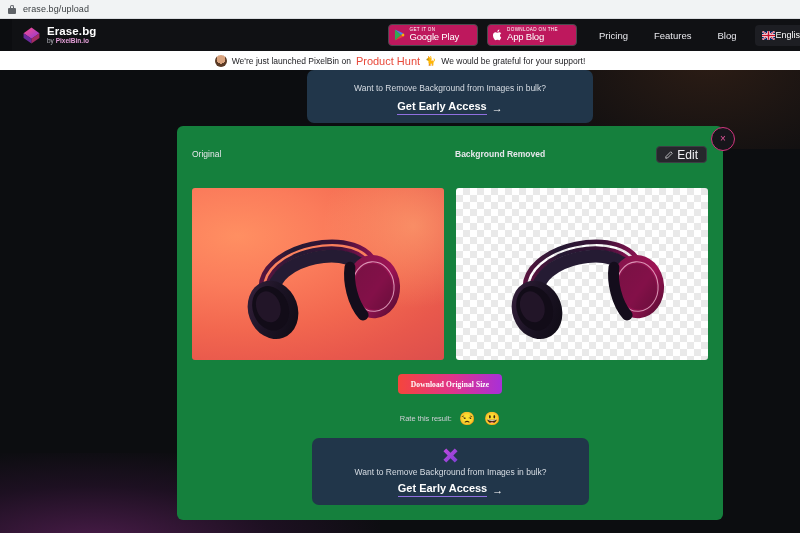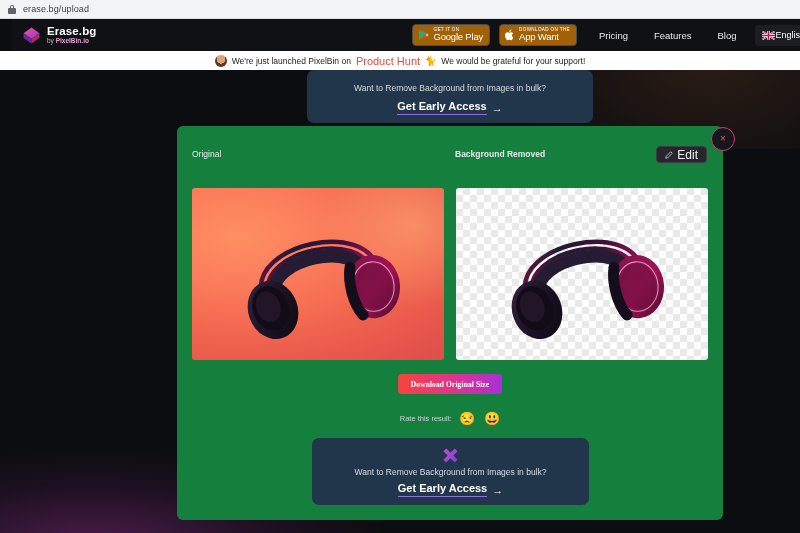--- a/index.html
+++ b/index.html
@@ -74,23 +74,23 @@
   .brand-sub {
     font-size: 6.5px; color: #b9b9c2; display: block; margin-top: 1px;
   }
   .brand-sub b { color: #e4a0d8; font-weight: 700; }
 
   .header-right {
     margin-left: auto; display: flex; align-items: center; gap: 0;
     height: 32px;
   }
   .store-badge {
-    height: 22px; background: #a16207; border: 1px solid #4a4a4e;
+    height: 22px; background: #be185d; border: 1px solid #4a4a4e;
     border-radius: 4px; display: flex; align-items: center;
-    padding: 0 6px 0 5px; gap: 4px; margin-right: 9px;
+    padding: 0 18px 0 5px; gap: 4px; margin-right: 9px;
   }
   .store-badge .badge-txt { line-height: 1.05; }
   .store-badge .badge-top {
     display: block; font-size: 4.6px; color: #fff; letter-spacing: .35px;
     text-transform: uppercase;
   }
   .store-badge .badge-bot {
     display: block; font-size: 9.5px; color: #fff; font-weight: 500; letter-spacing: -.2px;
   }
   .nav-link {
@@ -294,21 +294,21 @@
         </span>
       </div>
 
       <div class="store-badge">
         <svg width="10" height="12" viewBox="0 0 22 26">
           <path d="M15.5 13.6c0-3 2.4-4.4 2.5-4.5-1.4-2-3.5-2.3-4.2-2.3-1.8-.2-3.5 1-4.4 1-.9 0-2.3-1-3.8-1C3.7 6.8 1.9 8 .9 9.9c-2 3.5-.5 8.7 1.4 11.6.9 1.4 2 3 3.5 2.9 1.4-.1 1.9-.9 3.6-.9s2.2.9 3.7.9 2.5-1.4 3.4-2.8c1.1-1.6 1.5-3.2 1.5-3.2-.1 0-2.9-1.1-2.5-4.8z" fill="#fff"></path>
           <path d="M12.8 4.6c.8-1 1.3-2.3 1.2-3.6-1.1.1-2.5.8-3.3 1.7-.7.8-1.3 2.2-1.2 3.4 1.2.1 2.5-.6 3.3-1.5z" fill="#fff"></path>
         </svg>
         <span class="badge-txt">
           <span class="badge-top">Download on the</span>
-          <span class="badge-bot">App Want</span>
+          <span class="badge-bot">App Blog</span>
         </span>
       </div>
 
       <a class="nav-link">Pricing</a>
       <a class="nav-link">Features</a>
       <a class="nav-link">Blog</a>
 
       <div class="lang-pill">
         <svg class="flag" viewBox="0 0 60 40">
           <rect width="60" height="40" fill="#012169"></rect>

